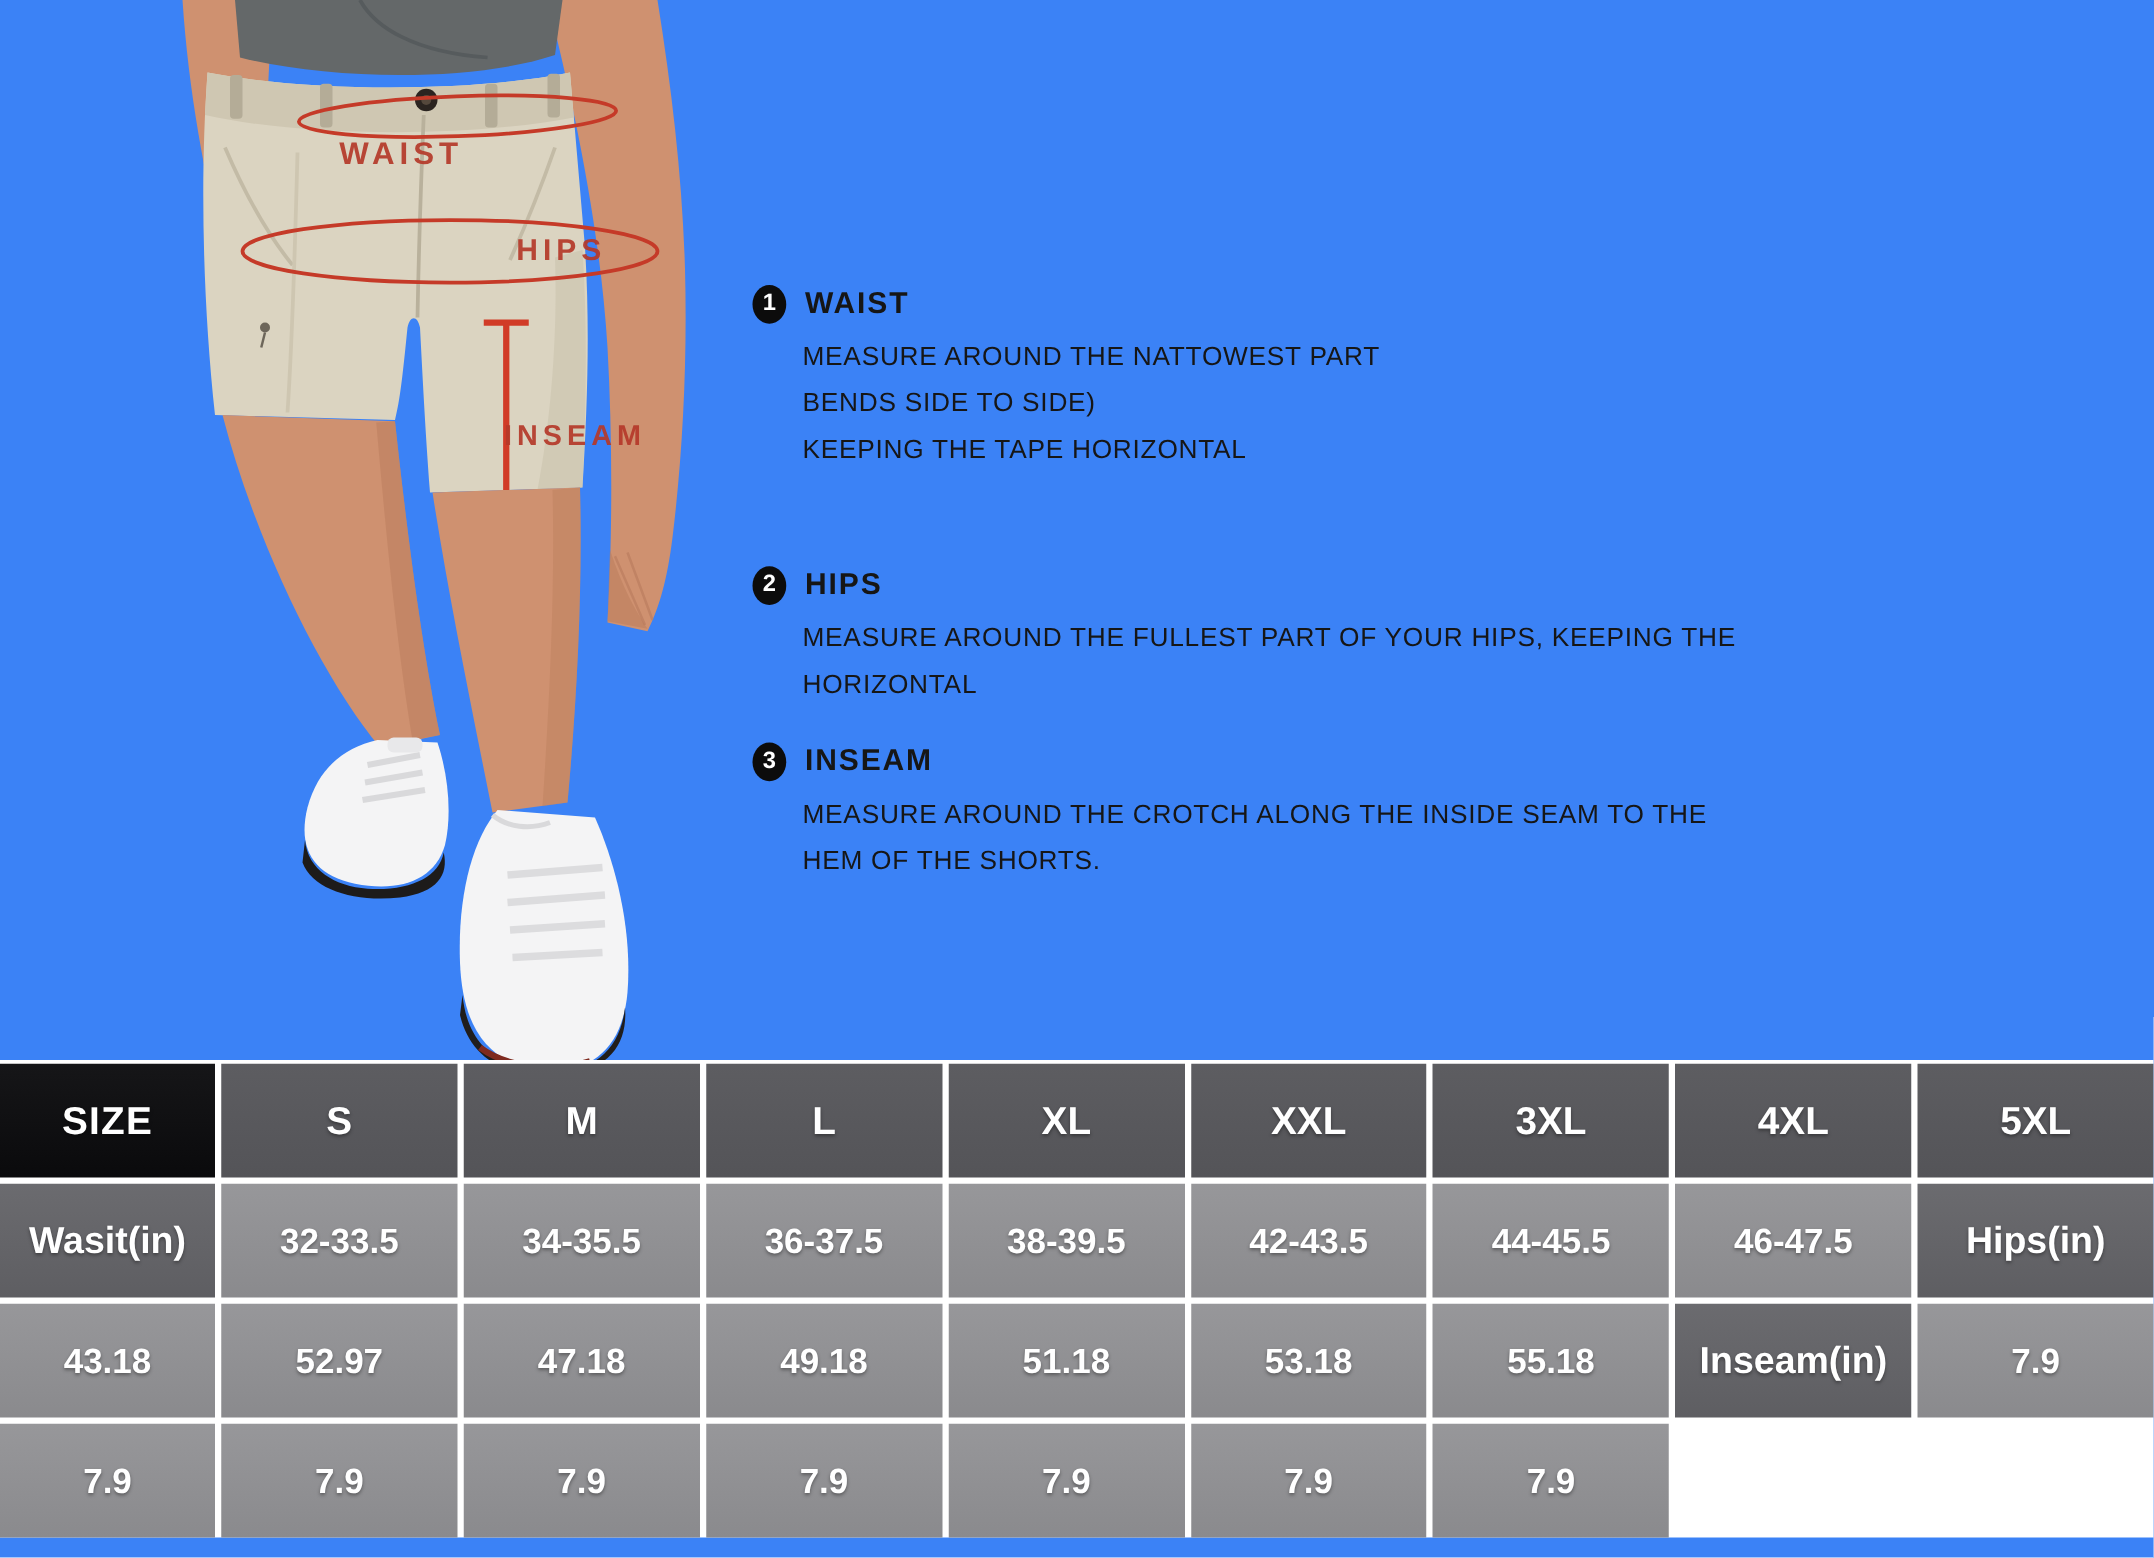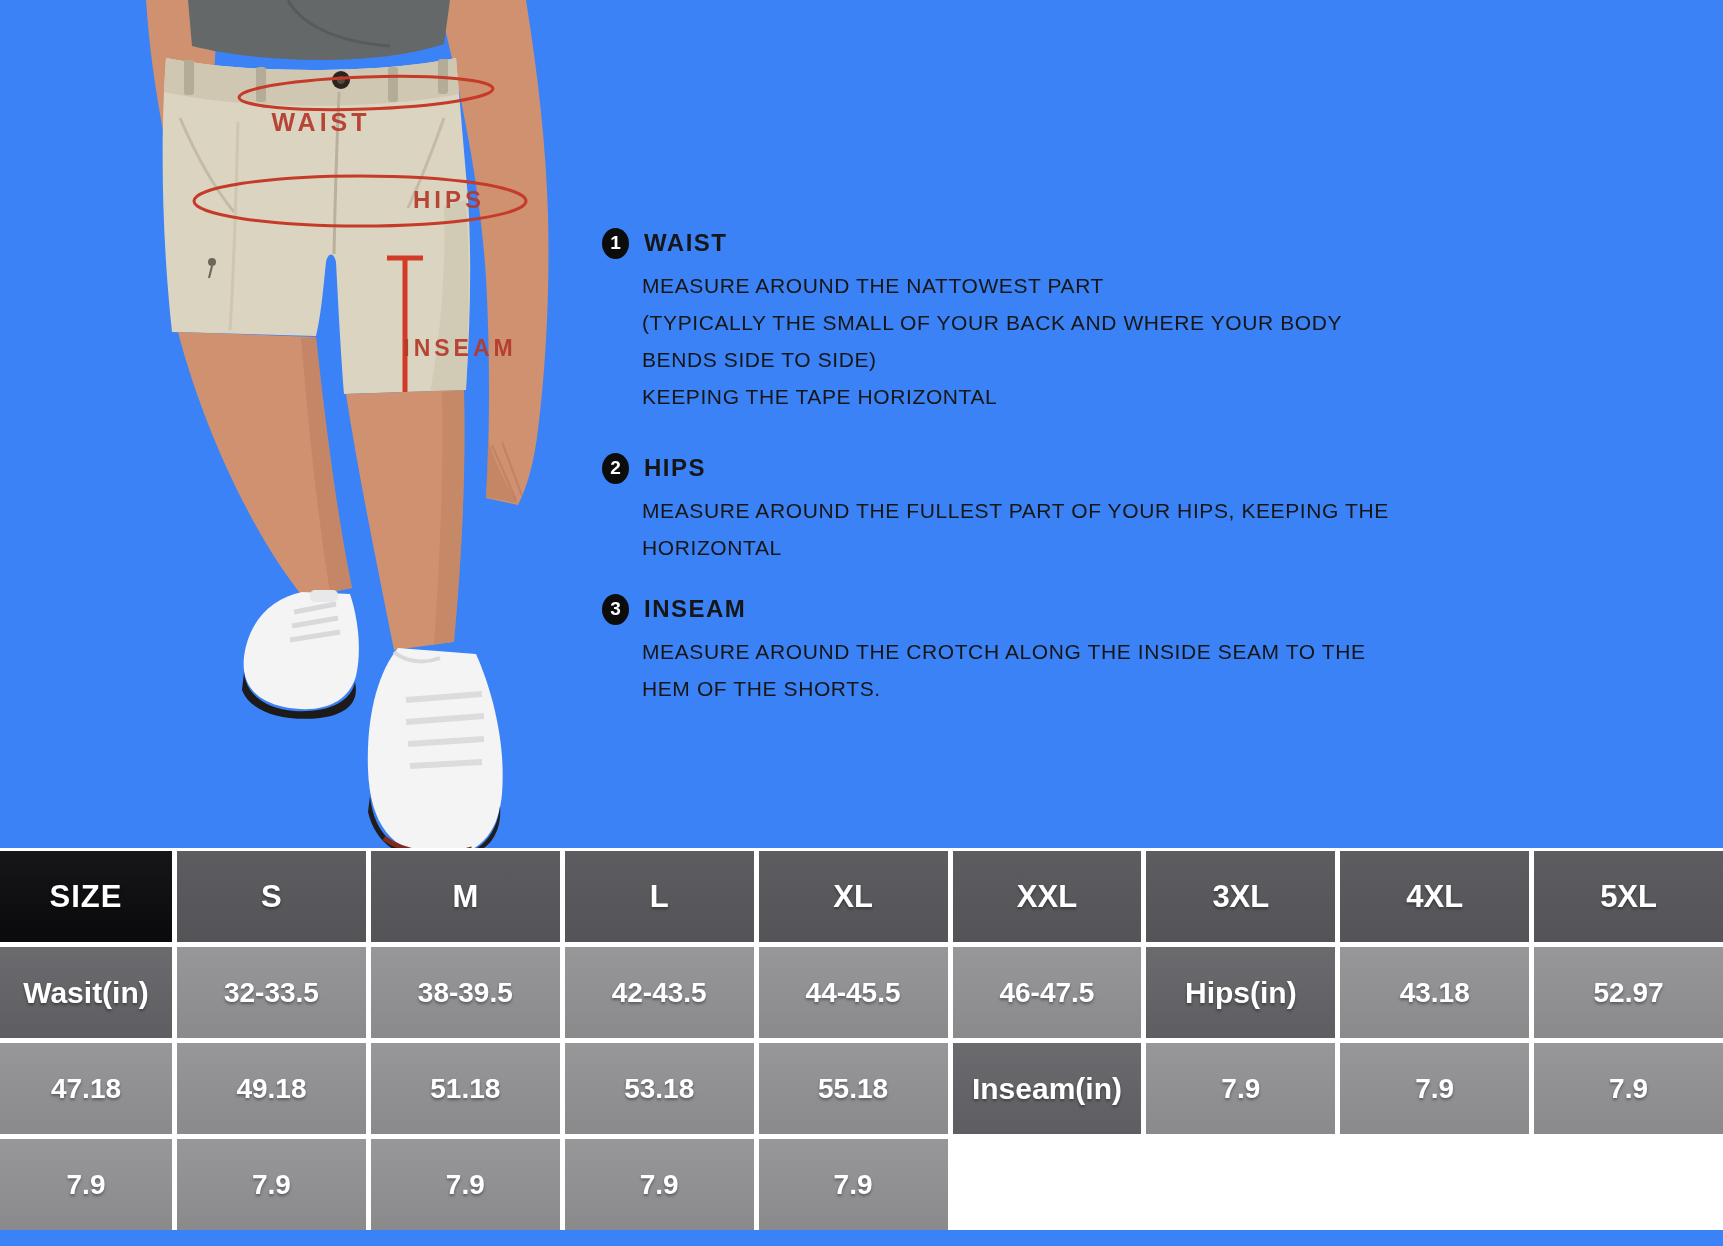--- a/index.html
+++ b/index.html
@@ -122,21 +122,20 @@
   </svg>
 
   <div class="instructions">
 
     <div class="section" style="top:226px">
       <div class="sec-head">
         <span class="num-badge">1</span>
         <span class="sec-title">WAIST</span>
       </div>
       <div class="sec-line">MEASURE AROUND THE NATTOWEST PART</div>
-      <div class="sec-line">(TYPICALLY THE SMALL OF YOUR BACK AND WHERE YOUR BODY</div>
       <div class="sec-line">BENDS SIDE TO SIDE)</div>
       <div class="sec-line">KEEPING THE TAPE HORIZONTAL</div>
     </div>
 
     <div class="section" style="top:451px">
       <div class="sec-head">
         <span class="num-badge">2</span>
         <span class="sec-title">HIPS</span>
       </div>
       <div class="sec-line">MEASURE AROUND THE FULLEST PART OF YOUR HIPS, KEEPING THE</div>
@@ -161,20 +160,22 @@
     <div class="cell head">M</div>
     <div class="cell head">L</div>
     <div class="cell head">XL</div>
     <div class="cell head">XXL</div>
     <div class="cell head">3XL</div>
     <div class="cell head">4XL</div>
     <div class="cell head">5XL</div>
 
     <div class="cell rowlabel">Wasit(in)</div>
     <div class="cell val">32-33.5</div>
+    <div class="cell val">34-35.5</div>
+    <div class="cell val">36-37.5</div>
     <div class="cell val">38-39.5</div>
     <div class="cell val">42-43.5</div>
     <div class="cell val">44-45.5</div>
     <div class="cell val">46-47.5</div>
 
     <div class="cell rowlabel">Hips(in)</div>
     <div class="cell val">43.18</div>
     <div class="cell val">52.97</div>
     <div class="cell val">47.18</div>
     <div class="cell val">49.18</div>

